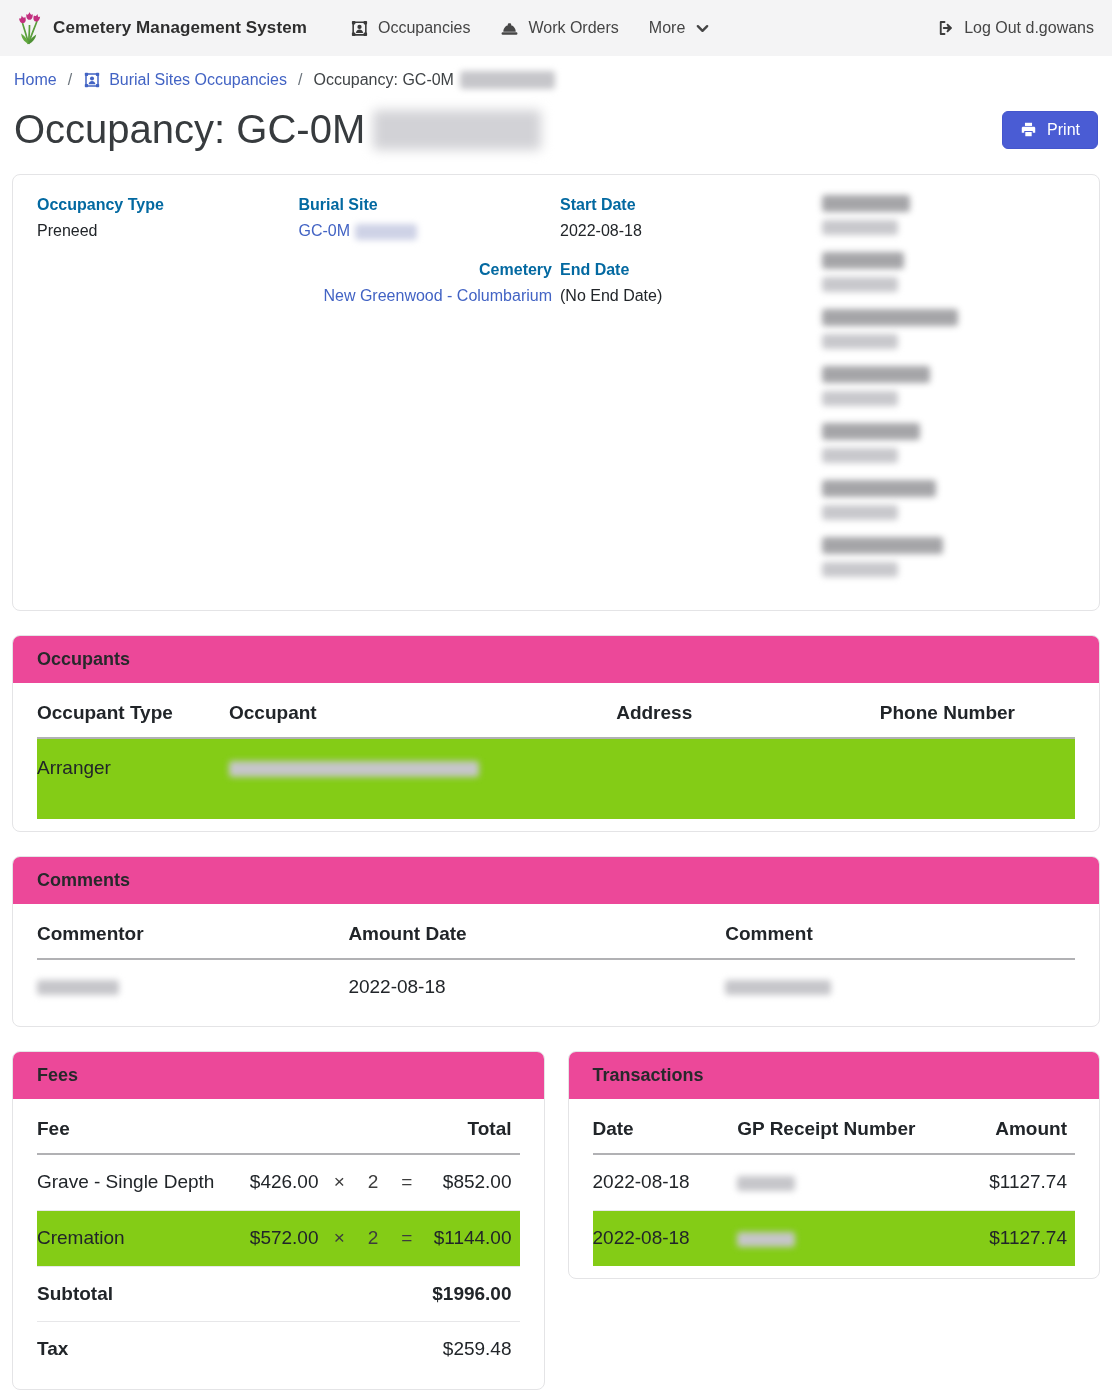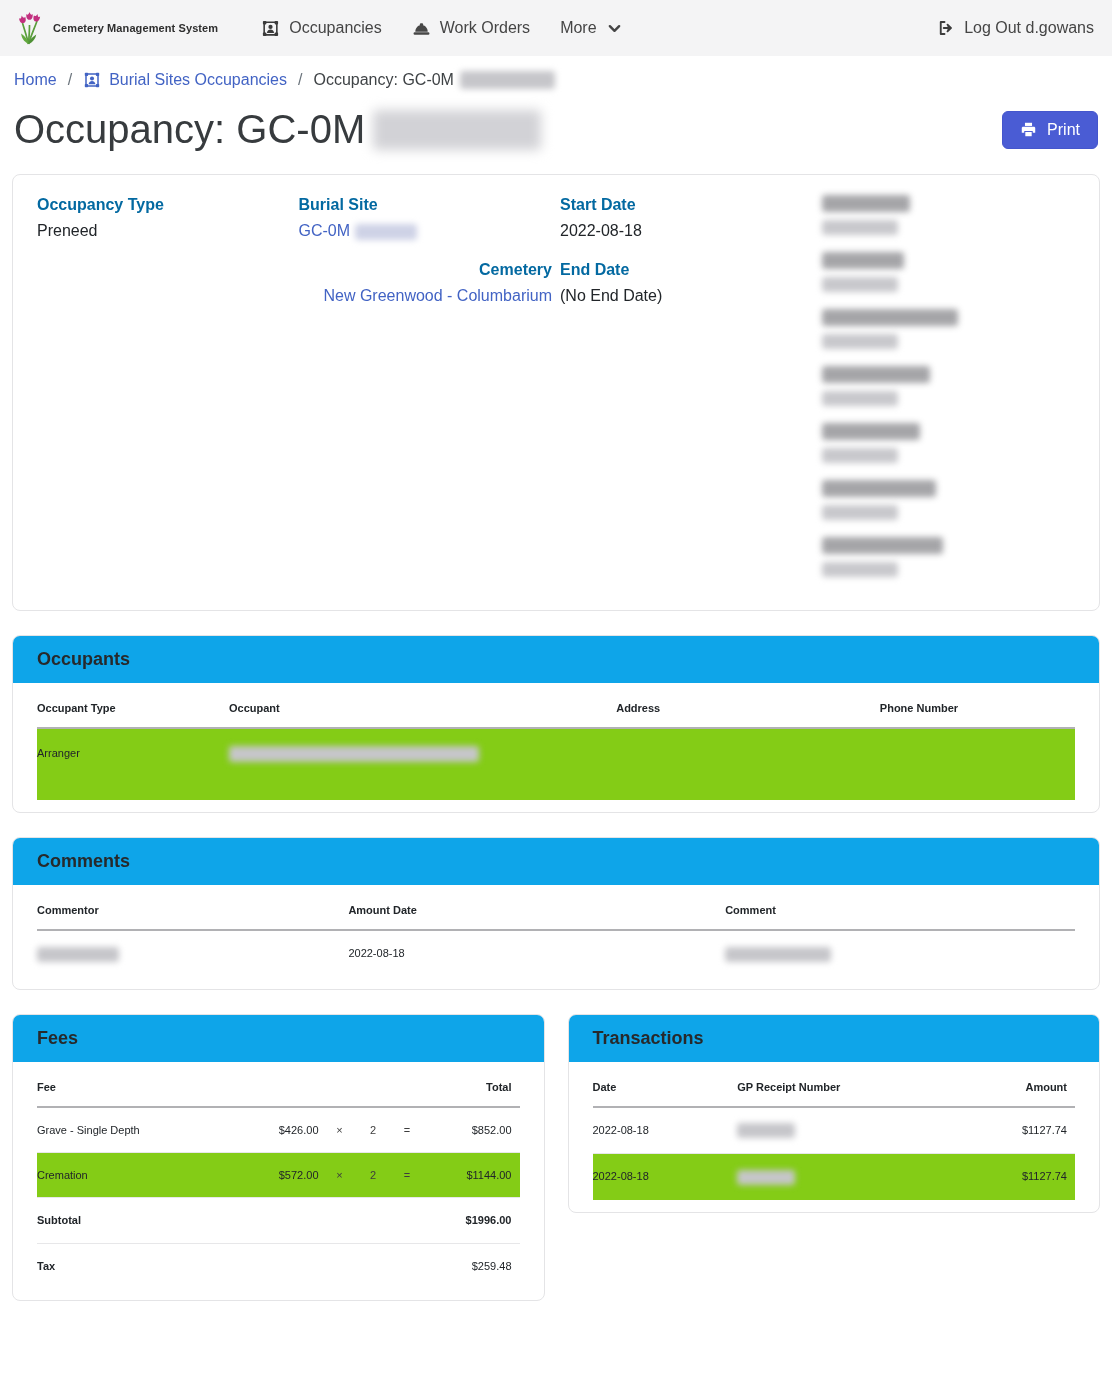--- a/index.html
+++ b/index.html
@@ -2,21 +2,21 @@
 <html><head>
 <meta charset="utf-8">
 <style>
   * { margin:0; padding:0; box-sizing:border-box; }
   html,body { width:1112px; height:1393px; overflow:hidden; background:#fff;
     font-family:"Liberation Sans","DejaVu Sans",sans-serif; color:#212529; font-size:16px; }
 
   
   .navbar { display:flex; align-items:center; height:56px; padding:0 16px; background:#f4f4f5; }
   .brand { display:flex; align-items:center; gap:10px; margin-right:28px; cursor:pointer; }
-  .brand-title { font-weight:700; font-size:11px; color:#2e2e2e; letter-spacing:.1px; }
+  .brand-title { font-weight:700; font-size:17px; color:#2e2e2e; letter-spacing:.1px; }
   .nav-link { display:flex; align-items:center; gap:9px; color:#454545; margin:0 15px; cursor:pointer; }
   .logout { margin-left:auto; margin-right:2px; }
   .chev { margin-left:2px; }
 
   
   .breadcrumb { display:flex; align-items:center; gap:11px; padding:15px 14px 8px; font-size:16px; }
   a, .link { color:#4263c4; text-decoration:none; cursor:pointer; }
   .crumb { display:flex; align-items:center; gap:8px; }
   .crumb-sep { color:#6c757d; }
   .crumb-current { color:#3f4346; display:flex; align-items:center; gap:6px; }
@@ -25,41 +25,41 @@
   .page-head { display:flex; justify-content:space-between; align-items:center; padding:10px 14px 22px; }
   h1 { font-size:40px; font-weight:500; color:#373b3e; display:flex; align-items:center; gap:8px; }
   .btn-print { display:flex; align-items:center; gap:10px; background:#4a5cd4; border:1px solid #4456cd;
     color:#fff; font-size:16px; padding:9px 17px; border-radius:6px; cursor:pointer;
     font-family:inherit; }
 
   .container { padding:0 12px; }
 
   
   .card { border:1px solid #e4e4e6; border-radius:8px; background:#fff; }
-  .card-header { background:#0ea5e9; padding:13px 24px; font-size:18px; font-weight:700; color:#27292b;
+  .card-header { background:#ec4899; padding:13px 24px; font-size:18px; font-weight:700; color:#27292b;
     border-radius:7px 7px 0 0; }
   .card-body { padding:5px 24px 12px; }
   .mb { margin-bottom:24px; }
 
   
   .details-card { padding:20px 24px 16px; display:grid; grid-template-columns:repeat(4,1fr);
     column-gap:8px; min-height:413px; }
   .field { margin-bottom:14px; }
   .field-label { font-weight:700; color:#0369a1; margin-bottom:6px; line-height:1.25; }
   .field-value { color:#212529; line-height:1.25; }
 
   
   .blur { filter:blur(3px); border-radius:3px; }
   .red-field { margin-bottom:17px; }
   .label-blur { height:17px; background:#8f8f93; opacity:.8; margin-bottom:8px; }
   .value-blur { height:15px; background:#c8c8cc; }
   .blur-inline { display:inline-block; vertical-align:middle; background:#c6c6ca; }
 
   
-  table { width:100%; border-collapse:collapse; table-layout:fixed; font-size:11px; }
+  table { width:100%; border-collapse:collapse; table-layout:fixed; font-size:19px; }
   thead th { text-align:left; font-weight:700; padding:14px 8px 13px 0; border-bottom:2px solid #b1b1b4; color:#212529; }
   tbody td { padding:15px 8px 15px 0; border-bottom:1px solid #e7e7e9; vertical-align:top; line-height:1.3; }
   tr.striped td { background:#84cc16; }
   tbody tr:last-child td { border-bottom:none; }
   .num { text-align:right; }
   .ctr { text-align:center; color:#3d3d3d; }
   .bold { font-weight:700; }
 
   .occ-row td { padding-top:17px; padding-bottom:17px; }
   .occ-tall td { padding-bottom:38px; }

